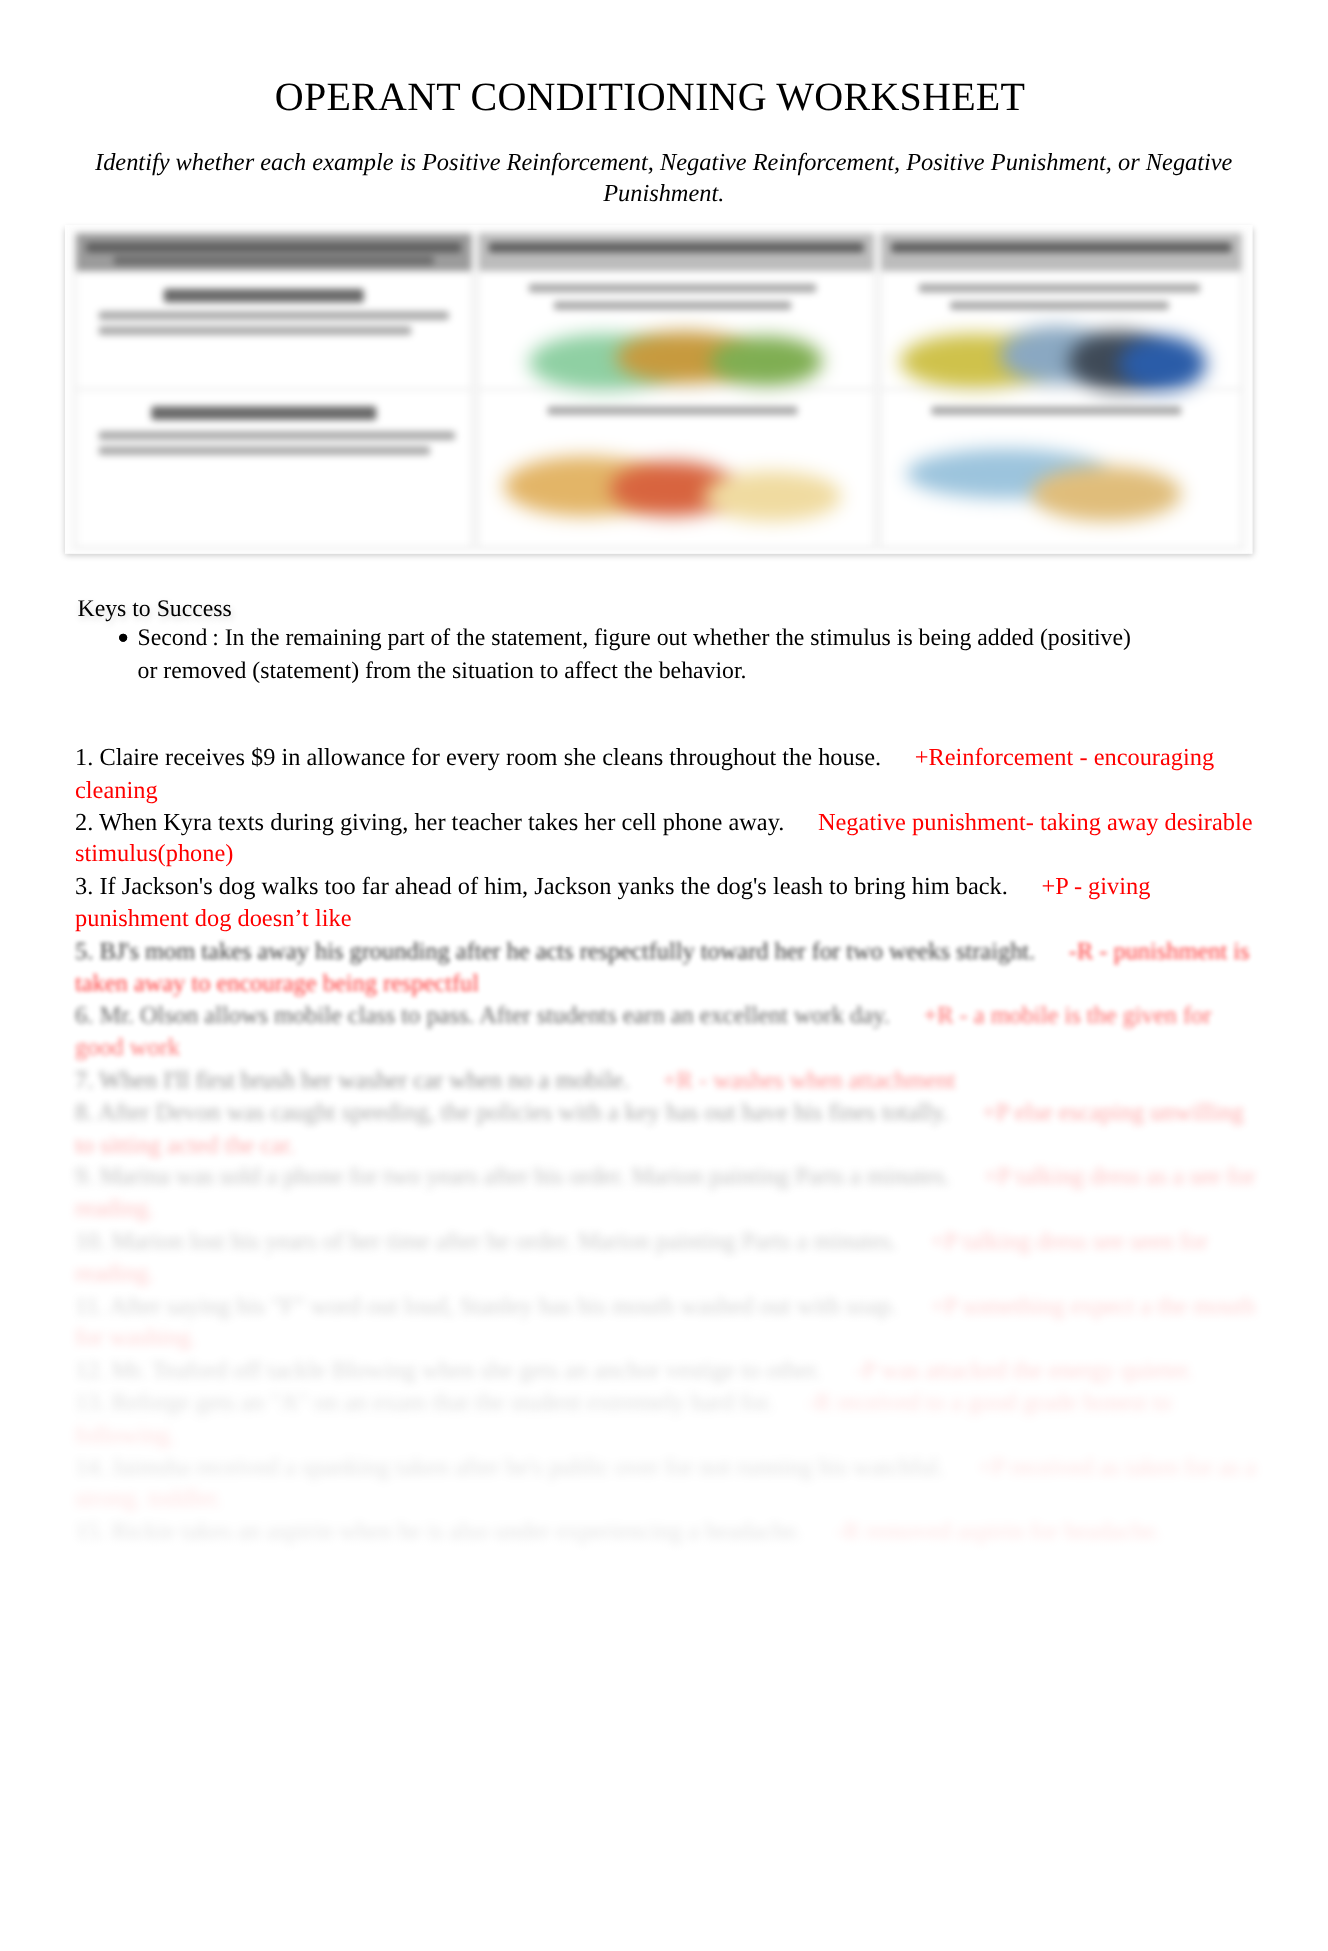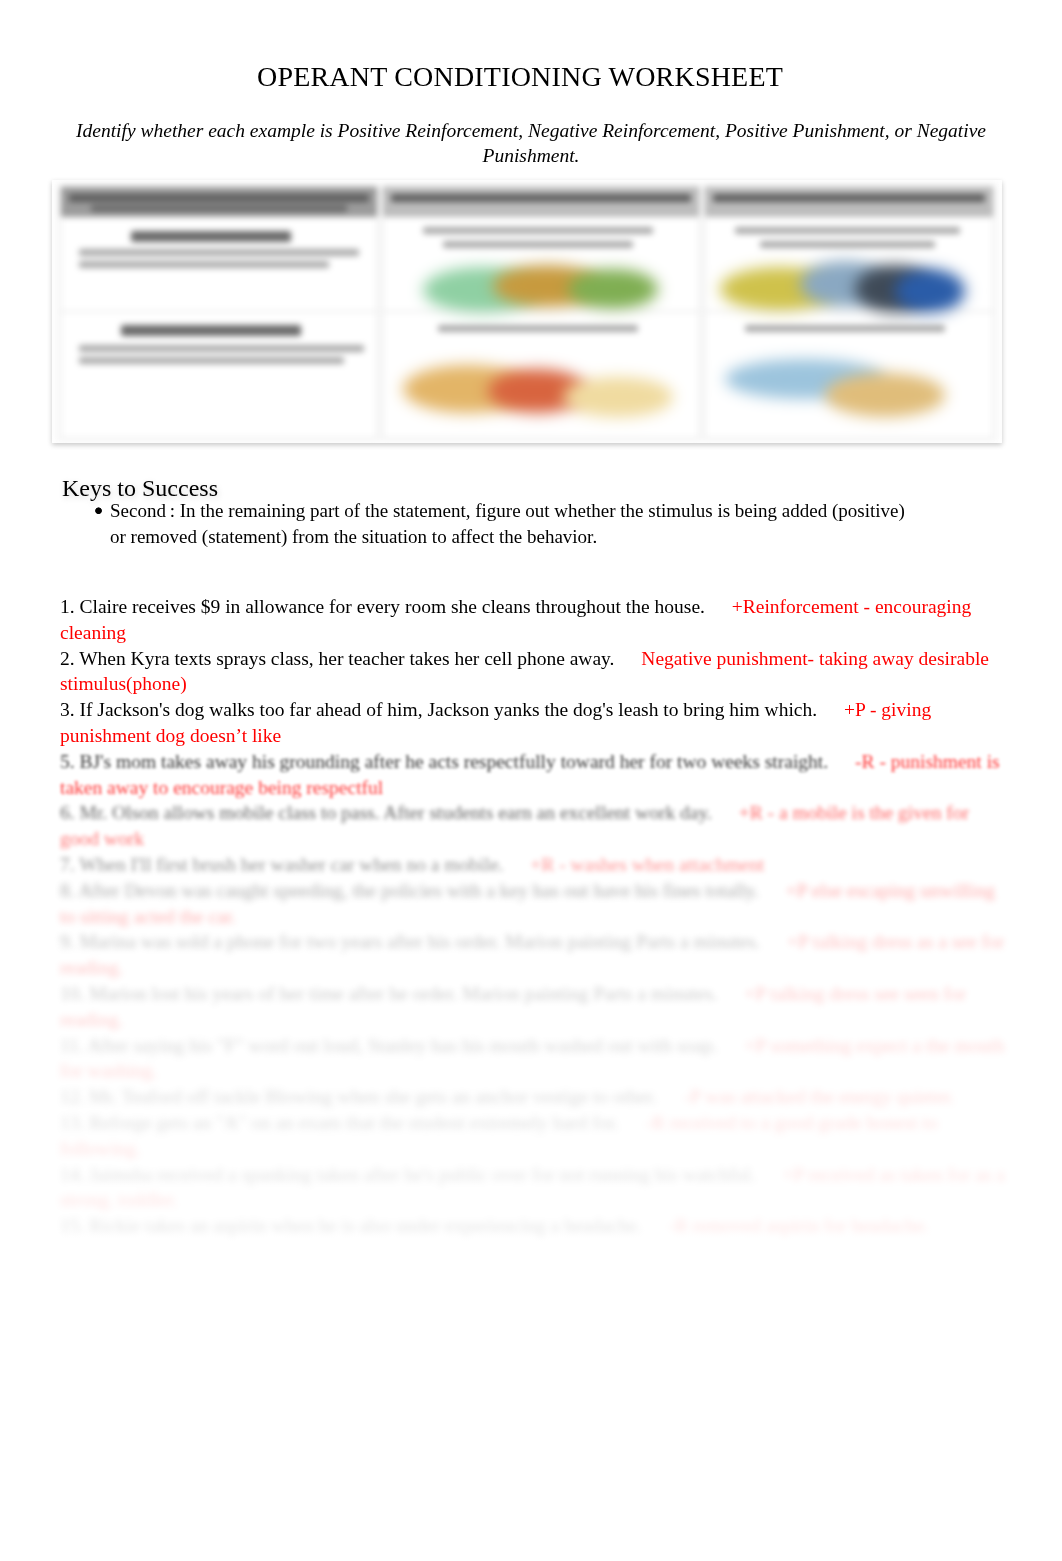--- a/index.html
+++ b/index.html
@@ -24,21 +24,21 @@
     background: #ffffff;
   }
 
   
   .doc-title {
     position: absolute;
     left: 0;
     top: 56px;
     width: 1040px;
     text-align: center;
-    font-size: 28px;
+    font-size: 32px;
     line-height: 42px;
     font-weight: normal;
     letter-spacing: .2px;
   }
 
   .doc-subtitle {
     position: absolute;
     left: 56px;
     top: 118px;
     width: 950px;
@@ -130,21 +130,21 @@
     position: absolute;
     border-radius: 50%;
     filter: blur(7px);
   }
 
   
   .keys-head {
     position: absolute;
     left: 62px;
     top: 476px;
-    font-size: 24px;
+    font-size: 19px;
     line-height: 24px;
     text-shadow: 1px 2px 6px rgba(0,0,0,.18);
   }
   .keys-list {
     position: absolute;
     left: 62px;
     top: 498px;
     width: 940px;
     margin: 0;
     padding: 0;
@@ -306,27 +306,27 @@
   <div class="qlist">
 
     <p class="q b1">
       <span>1.</span>
       <span>Claire receives $9 in allowance for every room she cleans throughout the house.</span>
       <span class="gap"></span><span class="ans">+Reinforcement - encouraging cleaning</span>
     </p>
 
     <p class="q b1">
       <span>2.</span>
-      <span>When Kyra texts sprays class, her teacher takes her cell phone away.</span>
+      <span>When Kyra texts during giving, her teacher takes her cell phone away.</span>
       <span class="gap"></span><span class="ans">Negative punishment- taking away desirable stimulus(phone)</span>
     </p>
 
     <p class="q b1">
       <span>3.</span>
-      <span>If Jackson's dog walks too far ahead of him, Jackson yanks the dog's leash to bring him which.</span>
+      <span>If Jackson's dog walks too far ahead of him, Jackson yanks the dog's leash to bring him back.</span>
       <span class="gap"></span><span class="ans">+P - giving punishment dog doesn’t like</span>
     </p>
 
 
     <p class="q b2">
       <span>5.</span>
       <span>BJ's mom takes away his grounding after he acts respectfully toward her for two weeks straight.</span>
       <span class="gap"></span><span class="ans">-R - punishment is taken away to encourage being respectful</span>
     </p>
 

